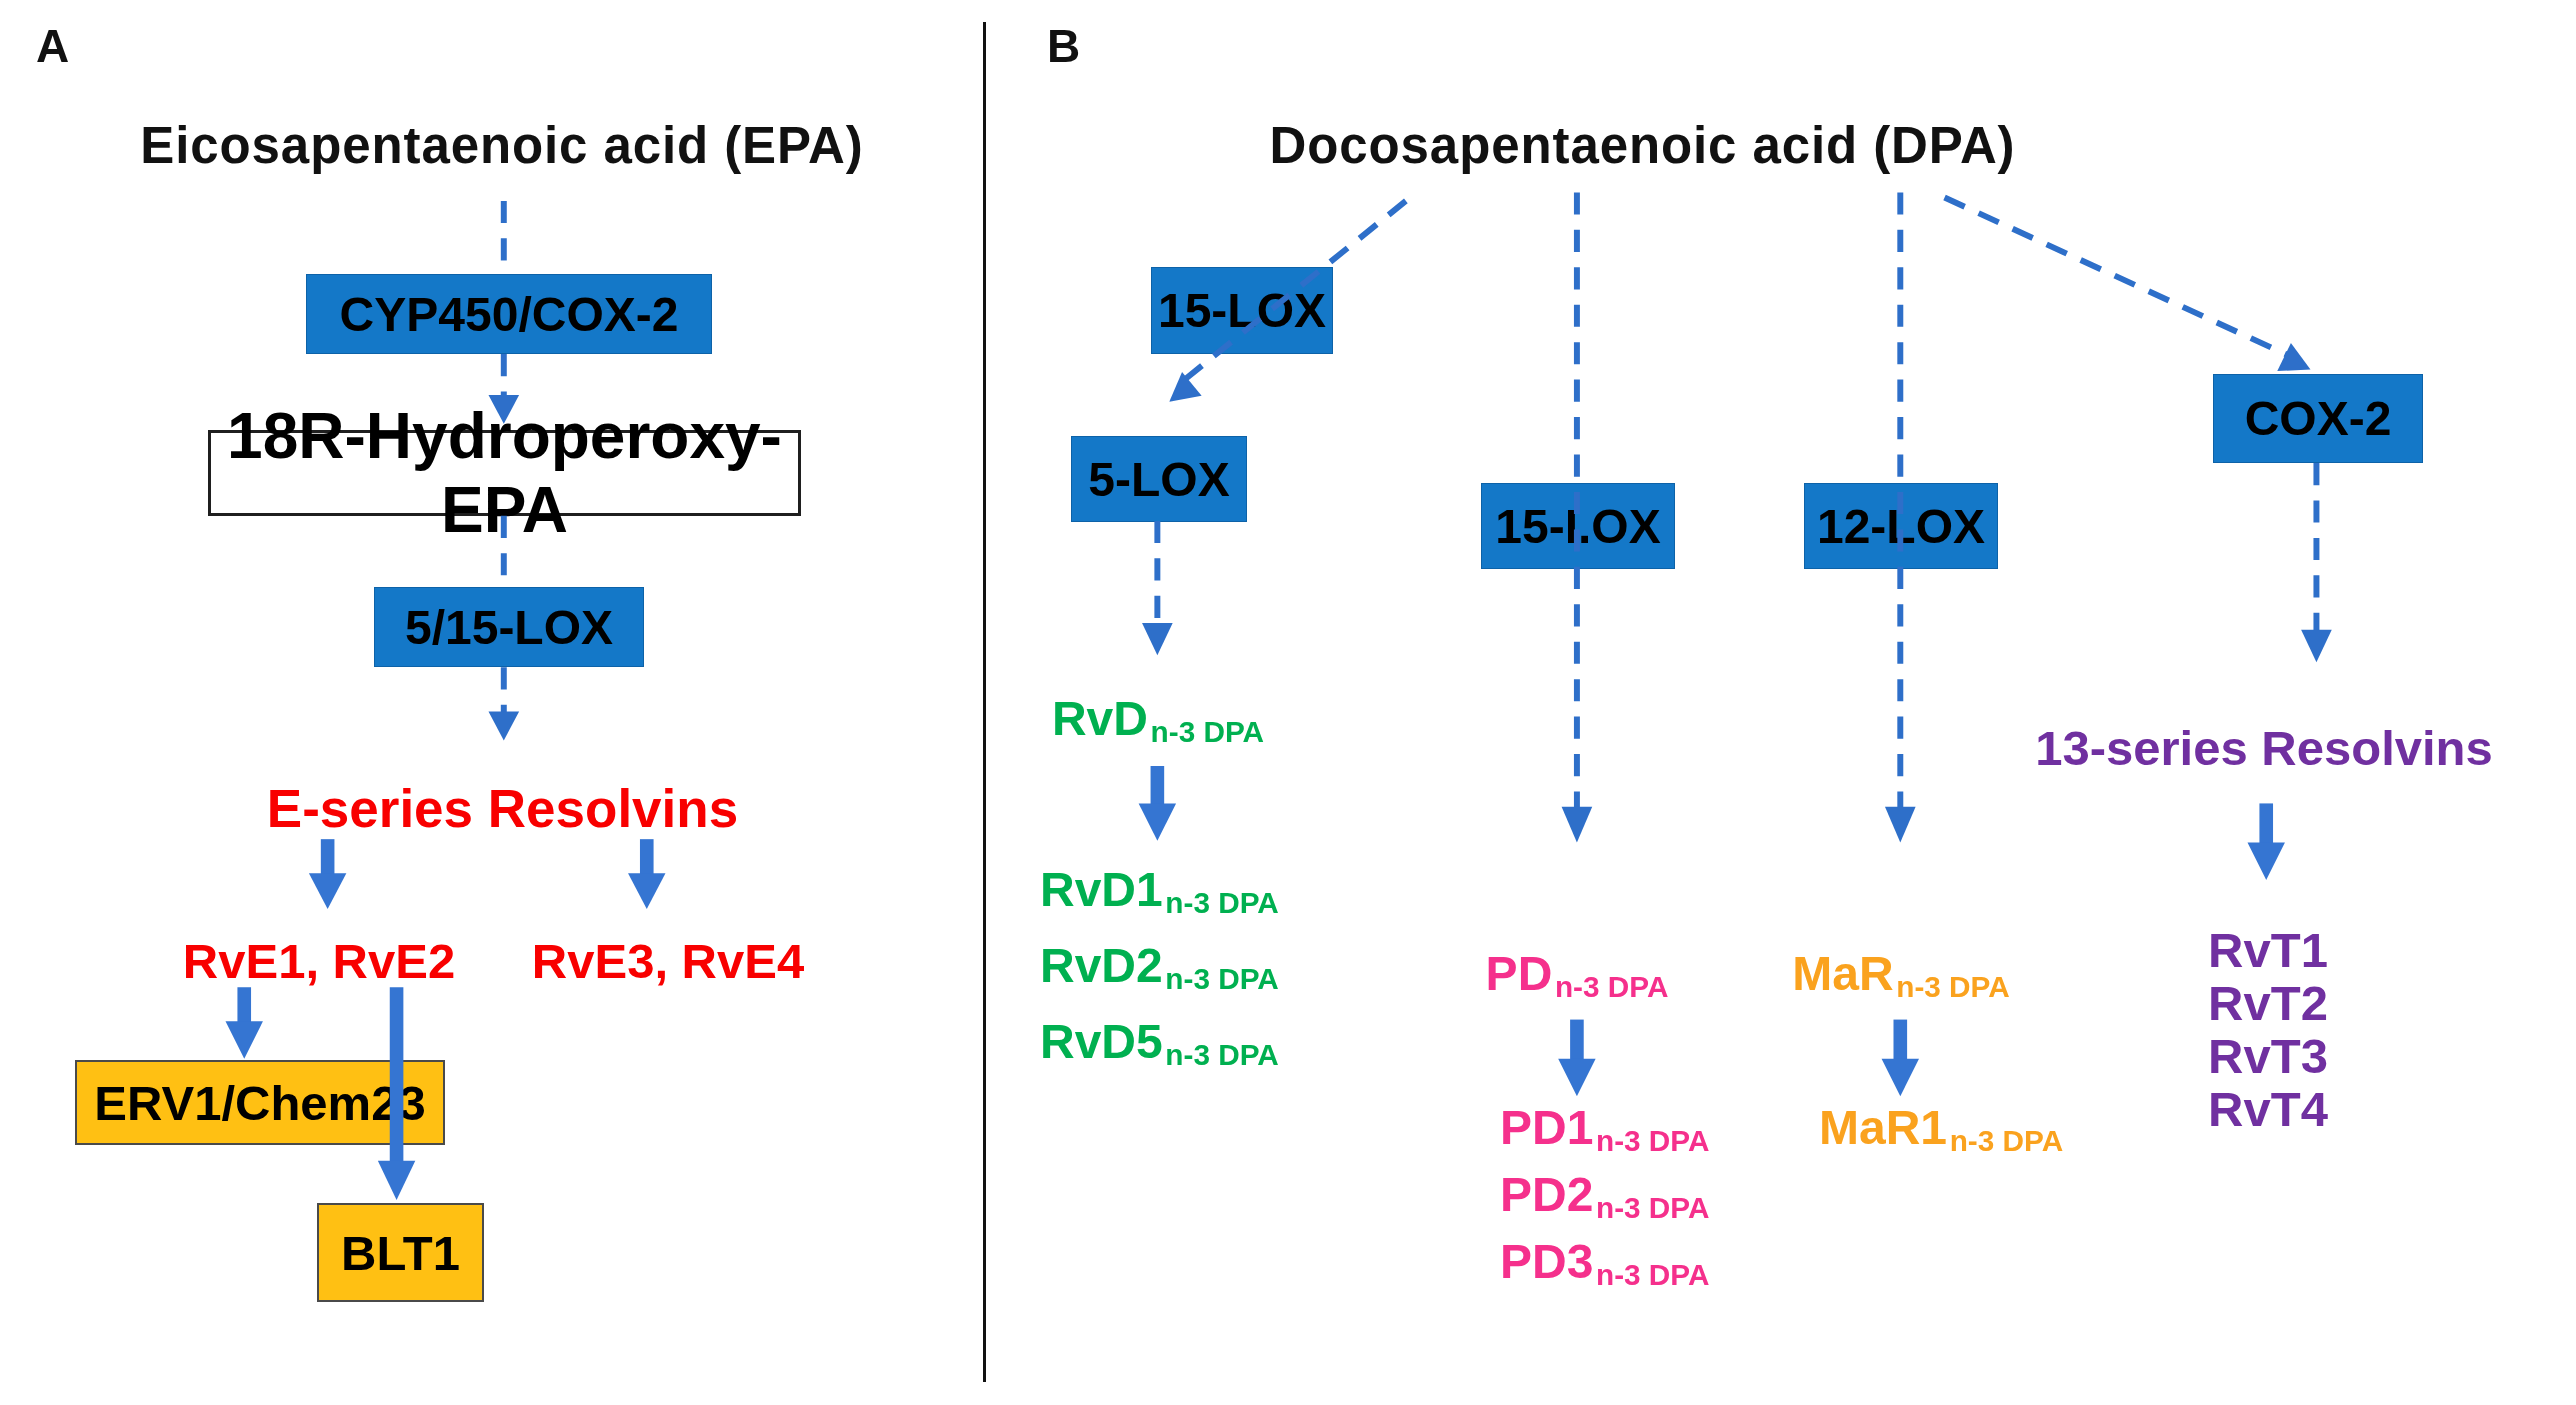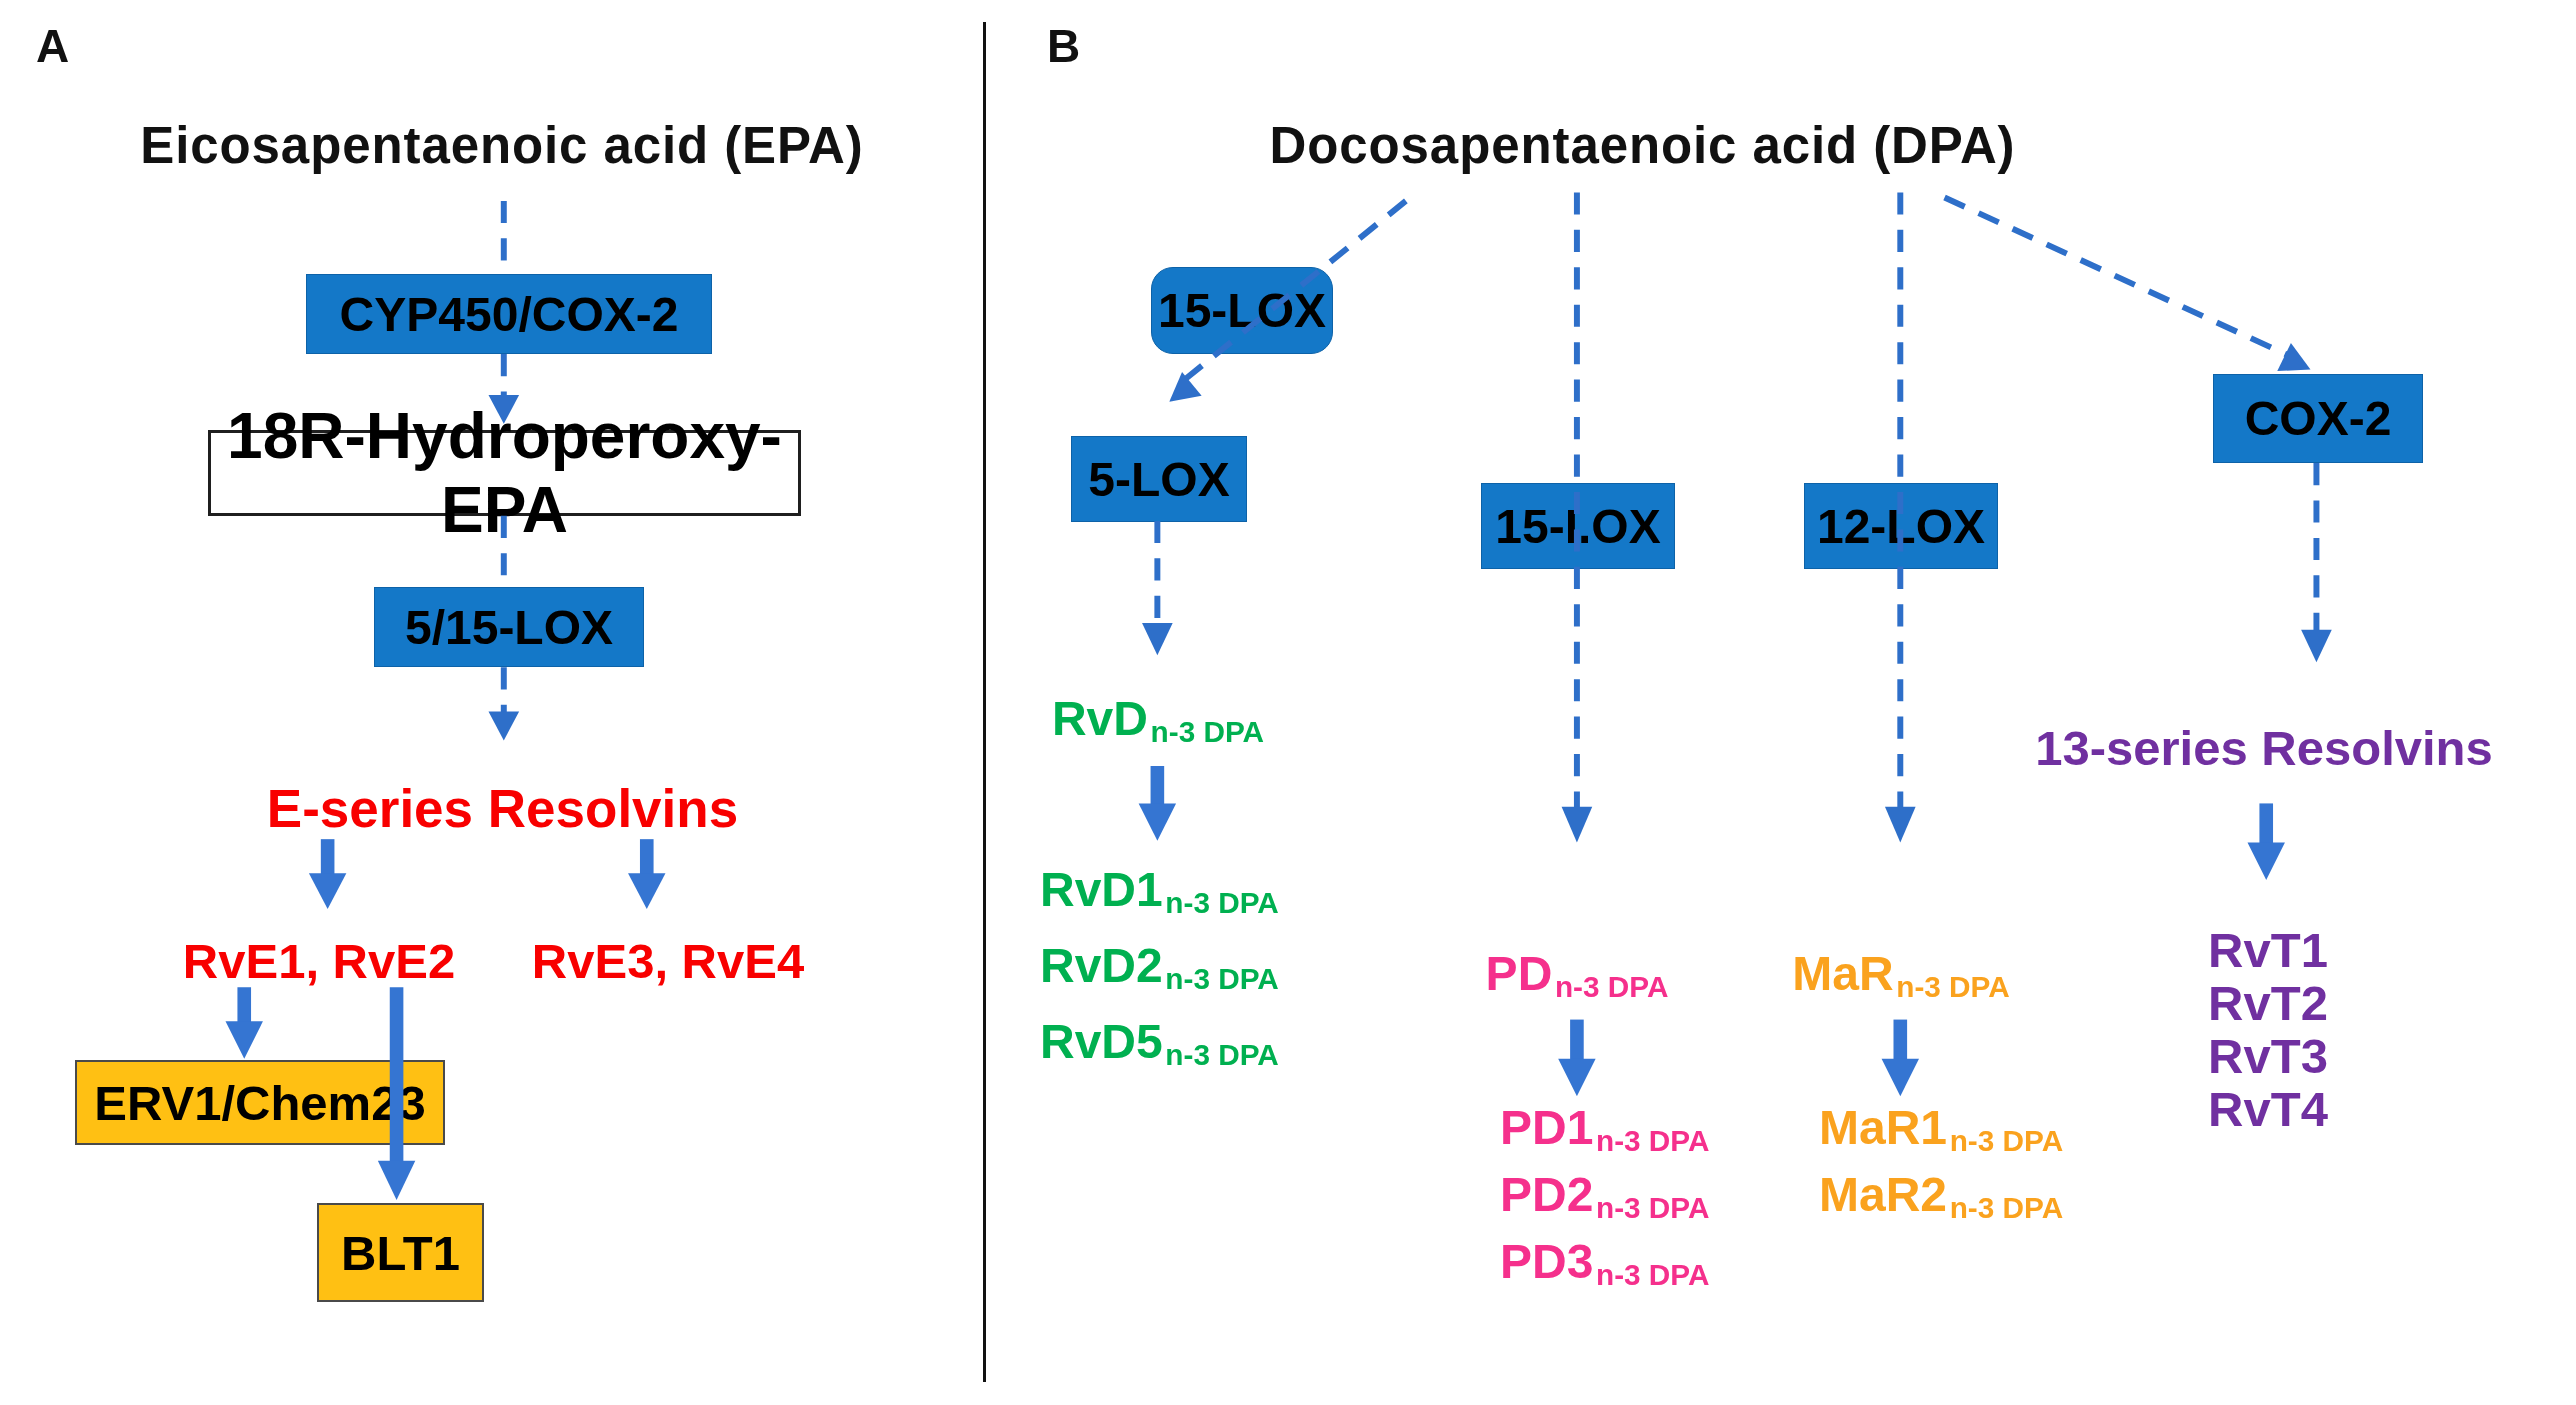--- a/index.html
+++ b/index.html
@@ -61,21 +61,21 @@
 <div class="abs ctr orangebox node" style="left:75px;top:1060px;width:366px;height:81px;">ERV1/Chem23</div>
 
 <div class="abs ctr orangebox node" style="left:317px;top:1203px;width:163px;height:95px;">BLT1</div>
 
 <div class="abs divider" style="left:983px;top:22px;width:3.4px;height:1360px;"></div>
 
 <div class="abs panel-label" style="left:1047px;top:19px;">B</div>
 
 <div class="abs ctr fig-title node" style="left:1217px;top:116px;width:851px;">Docosapentaenoic acid (DPA)</div>
 
-<div class="abs ctr enzbox node" style="left:1151px;top:267px;width:180px;height:85px;border-radius:22px;">15-LOX</div>
+<div class="abs ctr enzbox node" style="left:1151px;top:267px;width:180px;height:85px;">15-LOX</div>
 
 <div class="abs ctr enzbox node" style="left:1071px;top:436px;width:174px;height:84px;">5-LOX</div>
 
 <div class="abs ctr enzbox node" style="left:1481px;top:483px;width:192px;height:84px;">15-I.OX</div>
 
 <div class="abs ctr enzbox node" style="left:1804px;top:483px;width:192px;height:84px;">12-LOX</div>
 
 <div class="abs ctr enzbox node" style="left:2213px;top:374px;width:208px;height:87px;">COX-2</div>
 
 <div class="abs ctr precursor green-txt node" style="left:945px;top:691px;width:426px;">
@@ -94,21 +94,20 @@
   <div class="prod-row-tight"><span>PD1</span><span class="sub">n-3 DPA</span></div>
   <div class="prod-row-tight"><span>PD2</span><span class="sub">n-3 DPA</span></div>
   <div class="prod-row-tight"><span>PD3</span><span class="sub">n-3 DPA</span></div>
 </div>
 
 <div class="abs ctr precursor orange-txt node" style="left:1688px;top:946px;width:426px;">
   <span><span>MaR</span><span class="sub">n-3 DPA</span></span>
 </div>
 <div class="abs orange-txt node" style="left:1819px;top:1101px;">
   <div class="prod-row-tight"><span>MaR1</span><span class="sub">n-3 DPA</span></div>
-  <div class="prod-row-tight"><span>MaR2</span><span class="sub">n-3 DPA</span></div>
 </div>
 
 <div class="abs ctr series-purple purple-txt node" style="left:1966px;top:720px;width:596px;">13-series Resolvins</div>
 <div class="abs ctr purple-txt node" style="left:2098px;top:924px;width:340px;">
   <div>
     <div class="rvt-row">RvT1</div>
     <div class="rvt-row">RvT2</div>
     <div class="rvt-row">RvT3</div>
     <div class="rvt-row">RvT4</div>
   </div>

